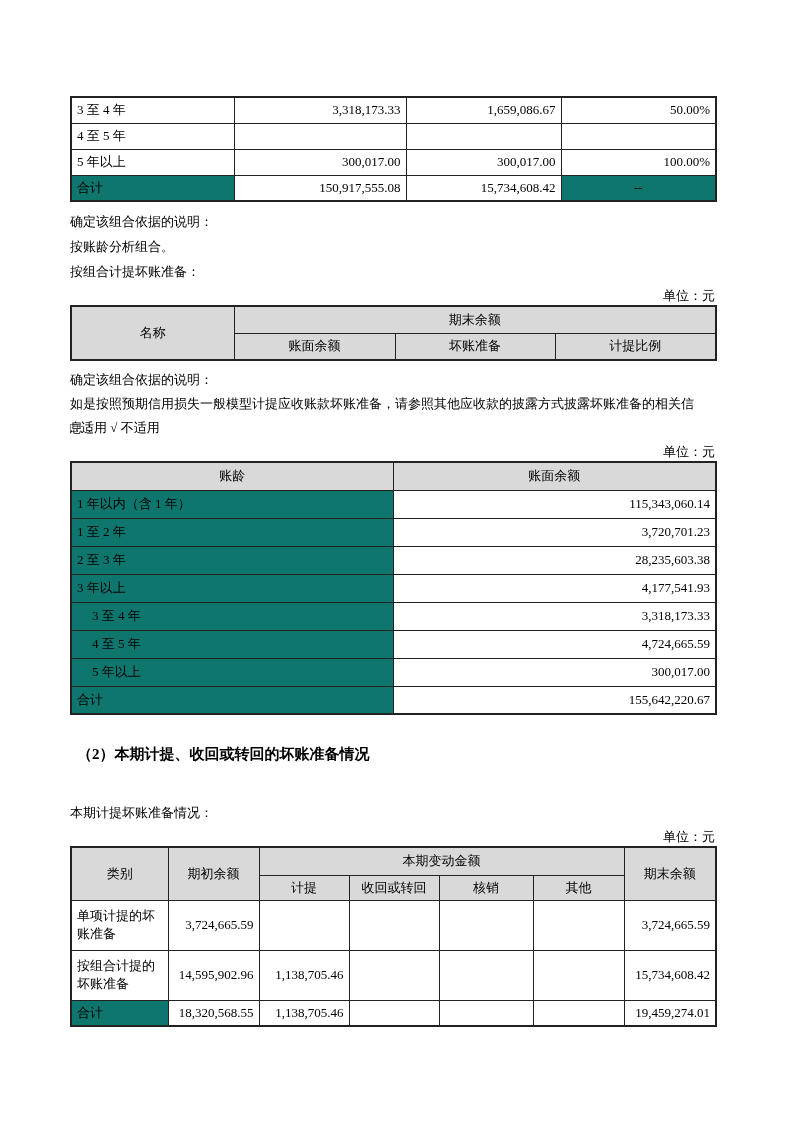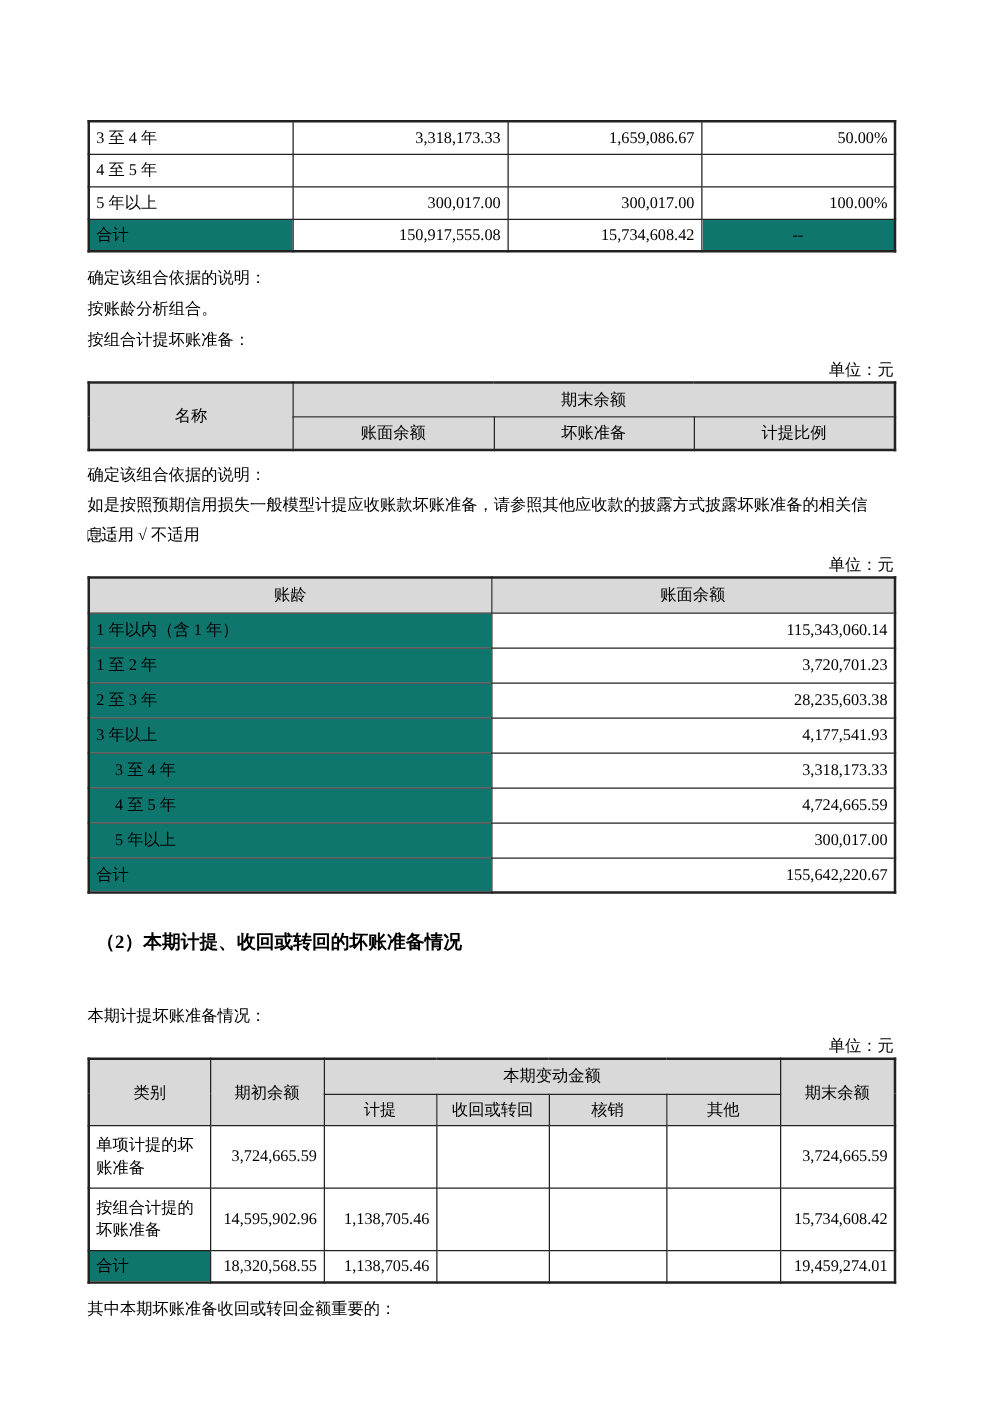--- a/index.html
+++ b/index.html
@@ -235,15 +235,14 @@
       <td class="num">18,320,568.55</td>
       <td class="num">1,138,705.46</td>
       <td class="num"></td>
       <td class="num"></td>
       <td class="num"></td>
       <td class="num">19,459,274.01</td>
     </tr>
   </tbody>
     </table>
 
-  <div class="footer-note">其中本期坏账准备收回或转回金额重要的：</div>
 
 </div>
 
 </body></html>

